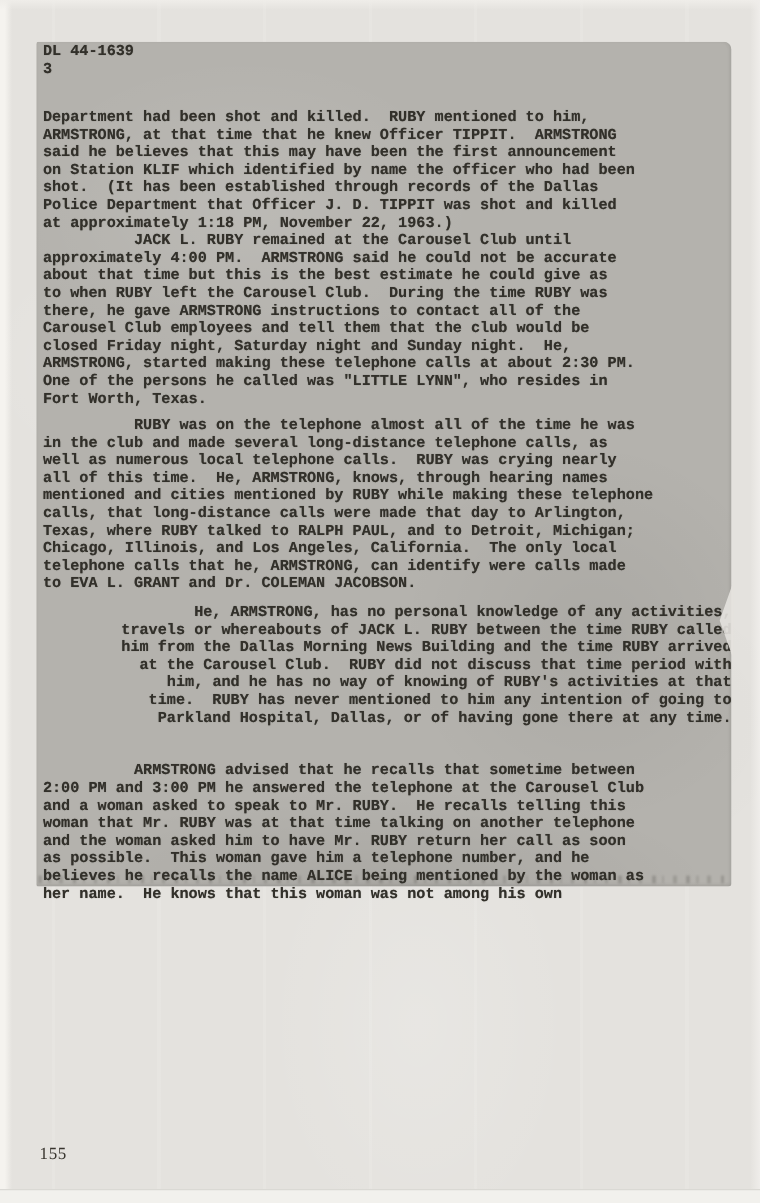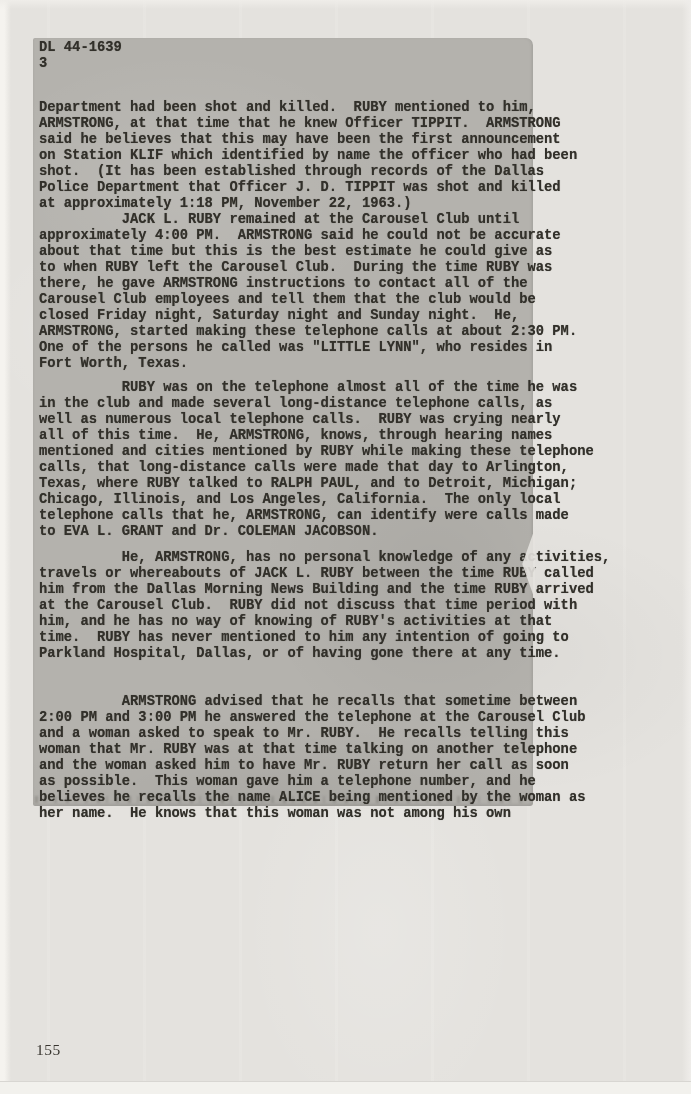--- a/index.html
+++ b/index.html
@@ -26,21 +26,21 @@
                  background: linear-gradient(#efede9, rgba(239,237,233,0)); }
   .edge-bottom { left: 0; bottom: 0; width: 100%; height: 12px;
                  background: #f2f1ed; border-top: 1px solid #d8d6d2; }
   .edge-right  { right: 0; top: 0; width: 9px; height: 100%;
                  background: linear-gradient(270deg, #efedea, rgba(239,237,234,0)); }
 
   
   .scan-block {
     position: absolute;
     left: 33px; top: 38px;
-    width: 500px; height: 768px;
+    width: 632px; height: 768px;
     background:
       radial-gradient(300px 200px at 30% 20%, rgba(255,255,255,.10), transparent 70%),
       radial-gradient(250px 250px at 80% 70%, rgba(0,0,0,.05), transparent 70%),
       radial-gradient(400px 120px at 50% 100%, rgba(0,0,0,.06), transparent 75%),
       var(--scan-block, #b4b2ad);
     border-radius: 2px 7px 3px 2px;
     box-shadow: inset 0 -2px 3px rgba(0,0,0,.07), inset -2px 0 3px rgba(0,0,0,.05);
   }
 
   .typed-block { padding: 2px 0 0 6px; }

